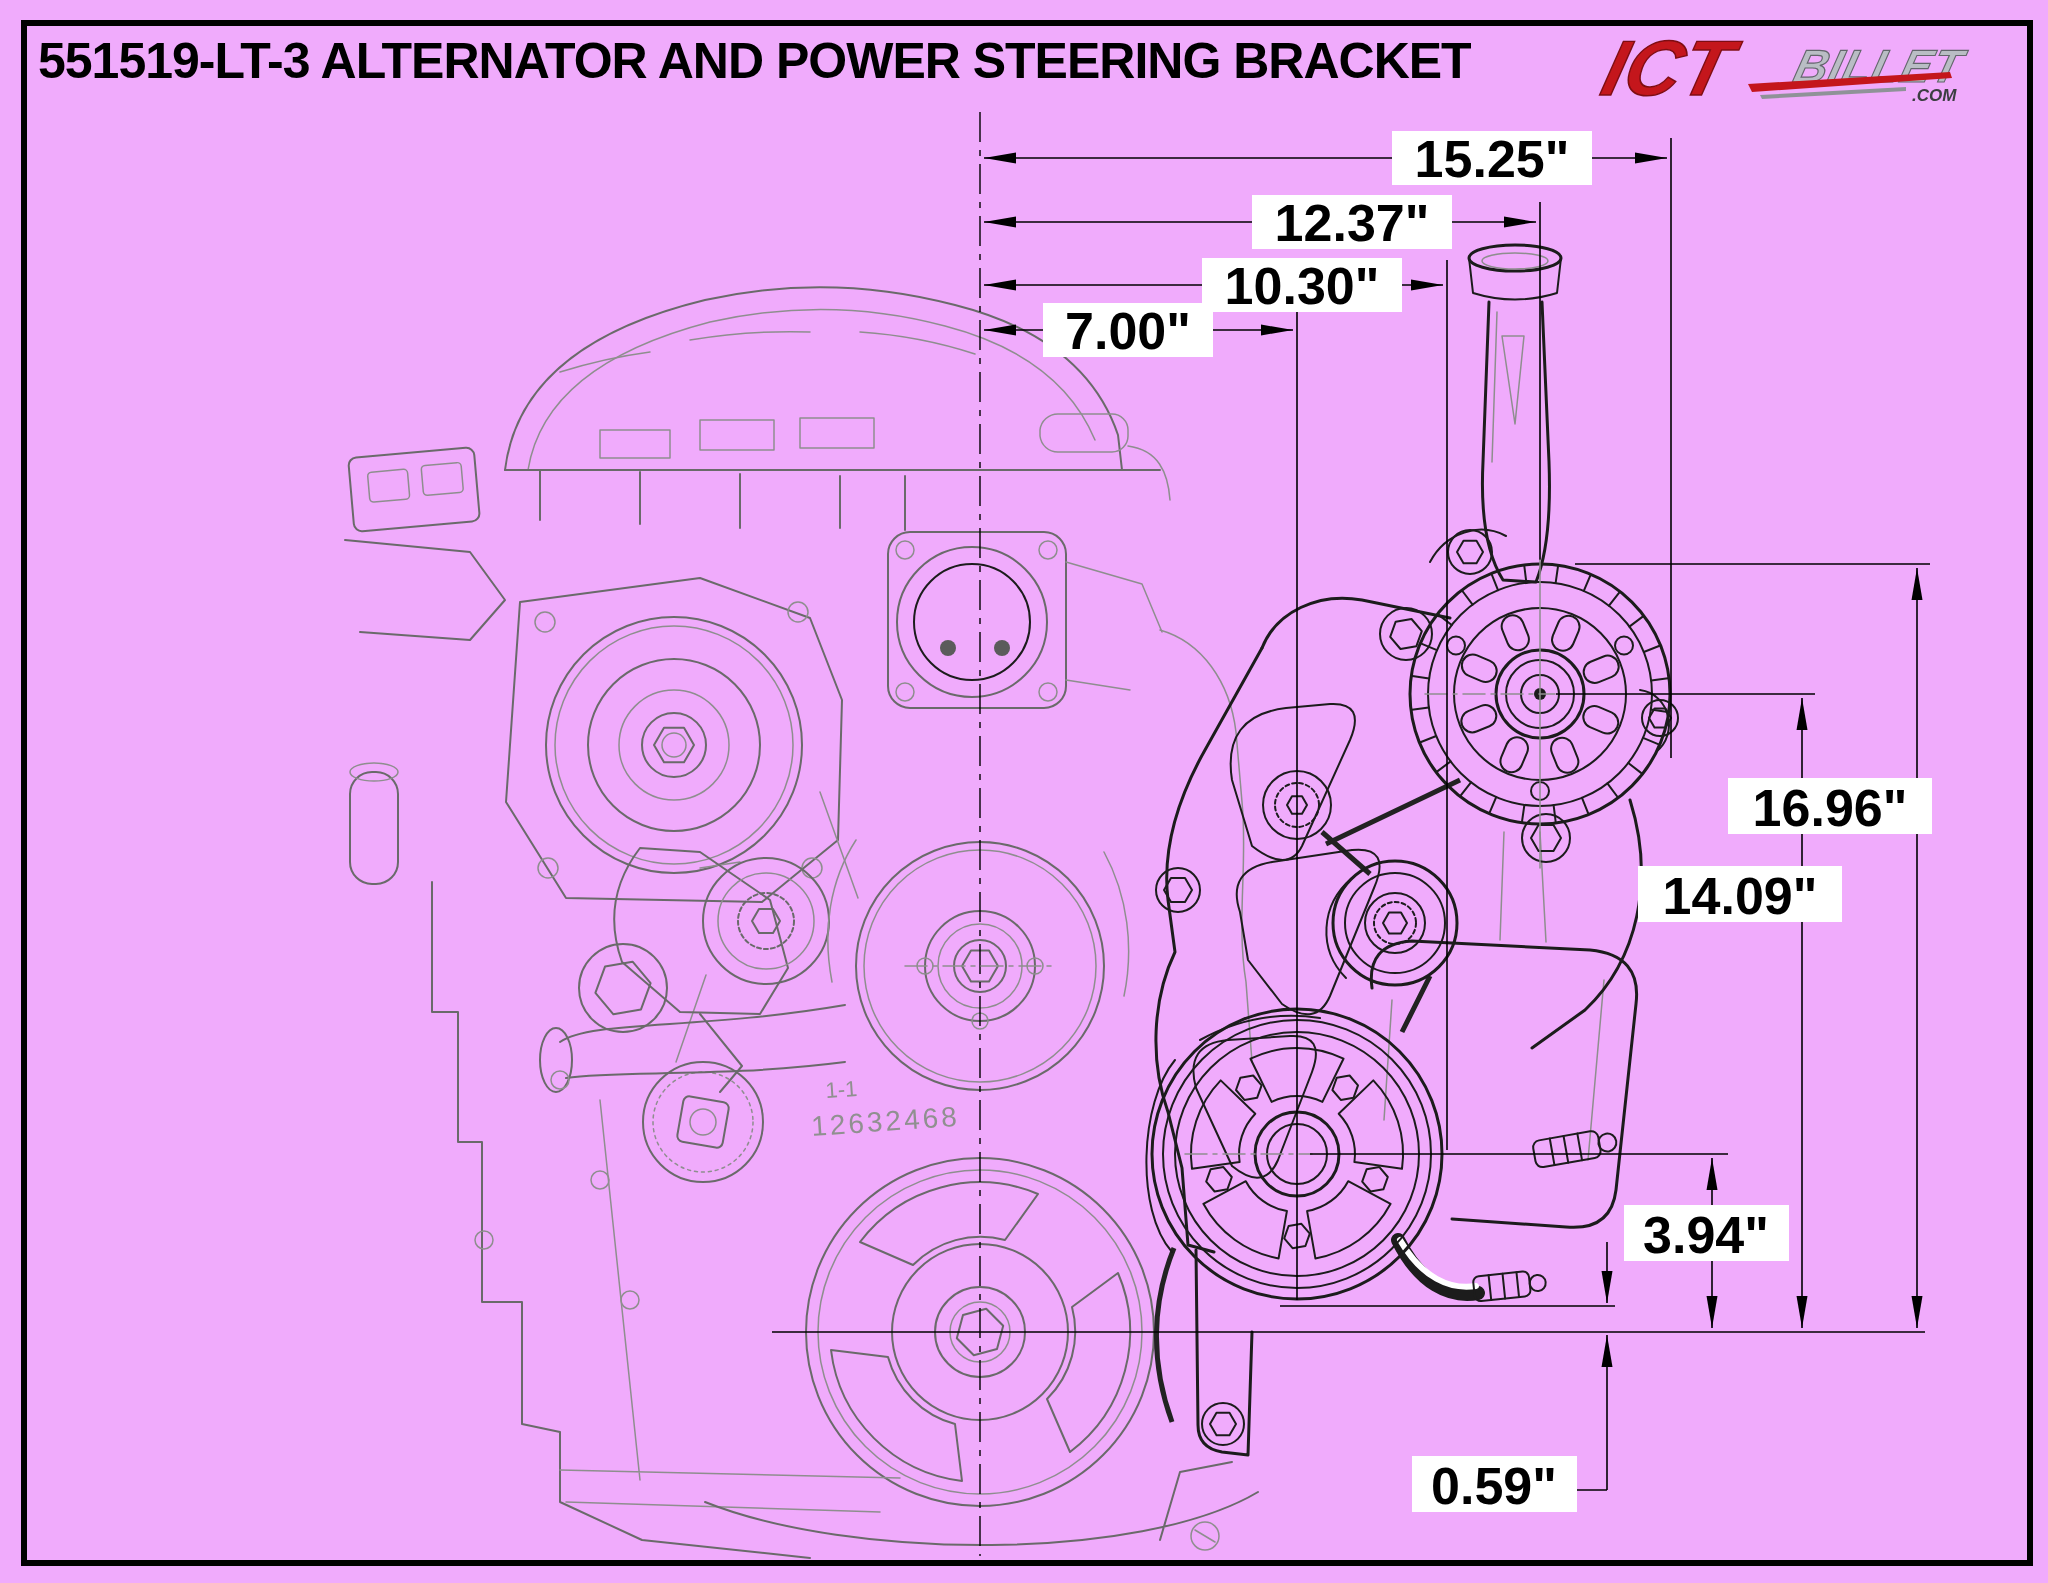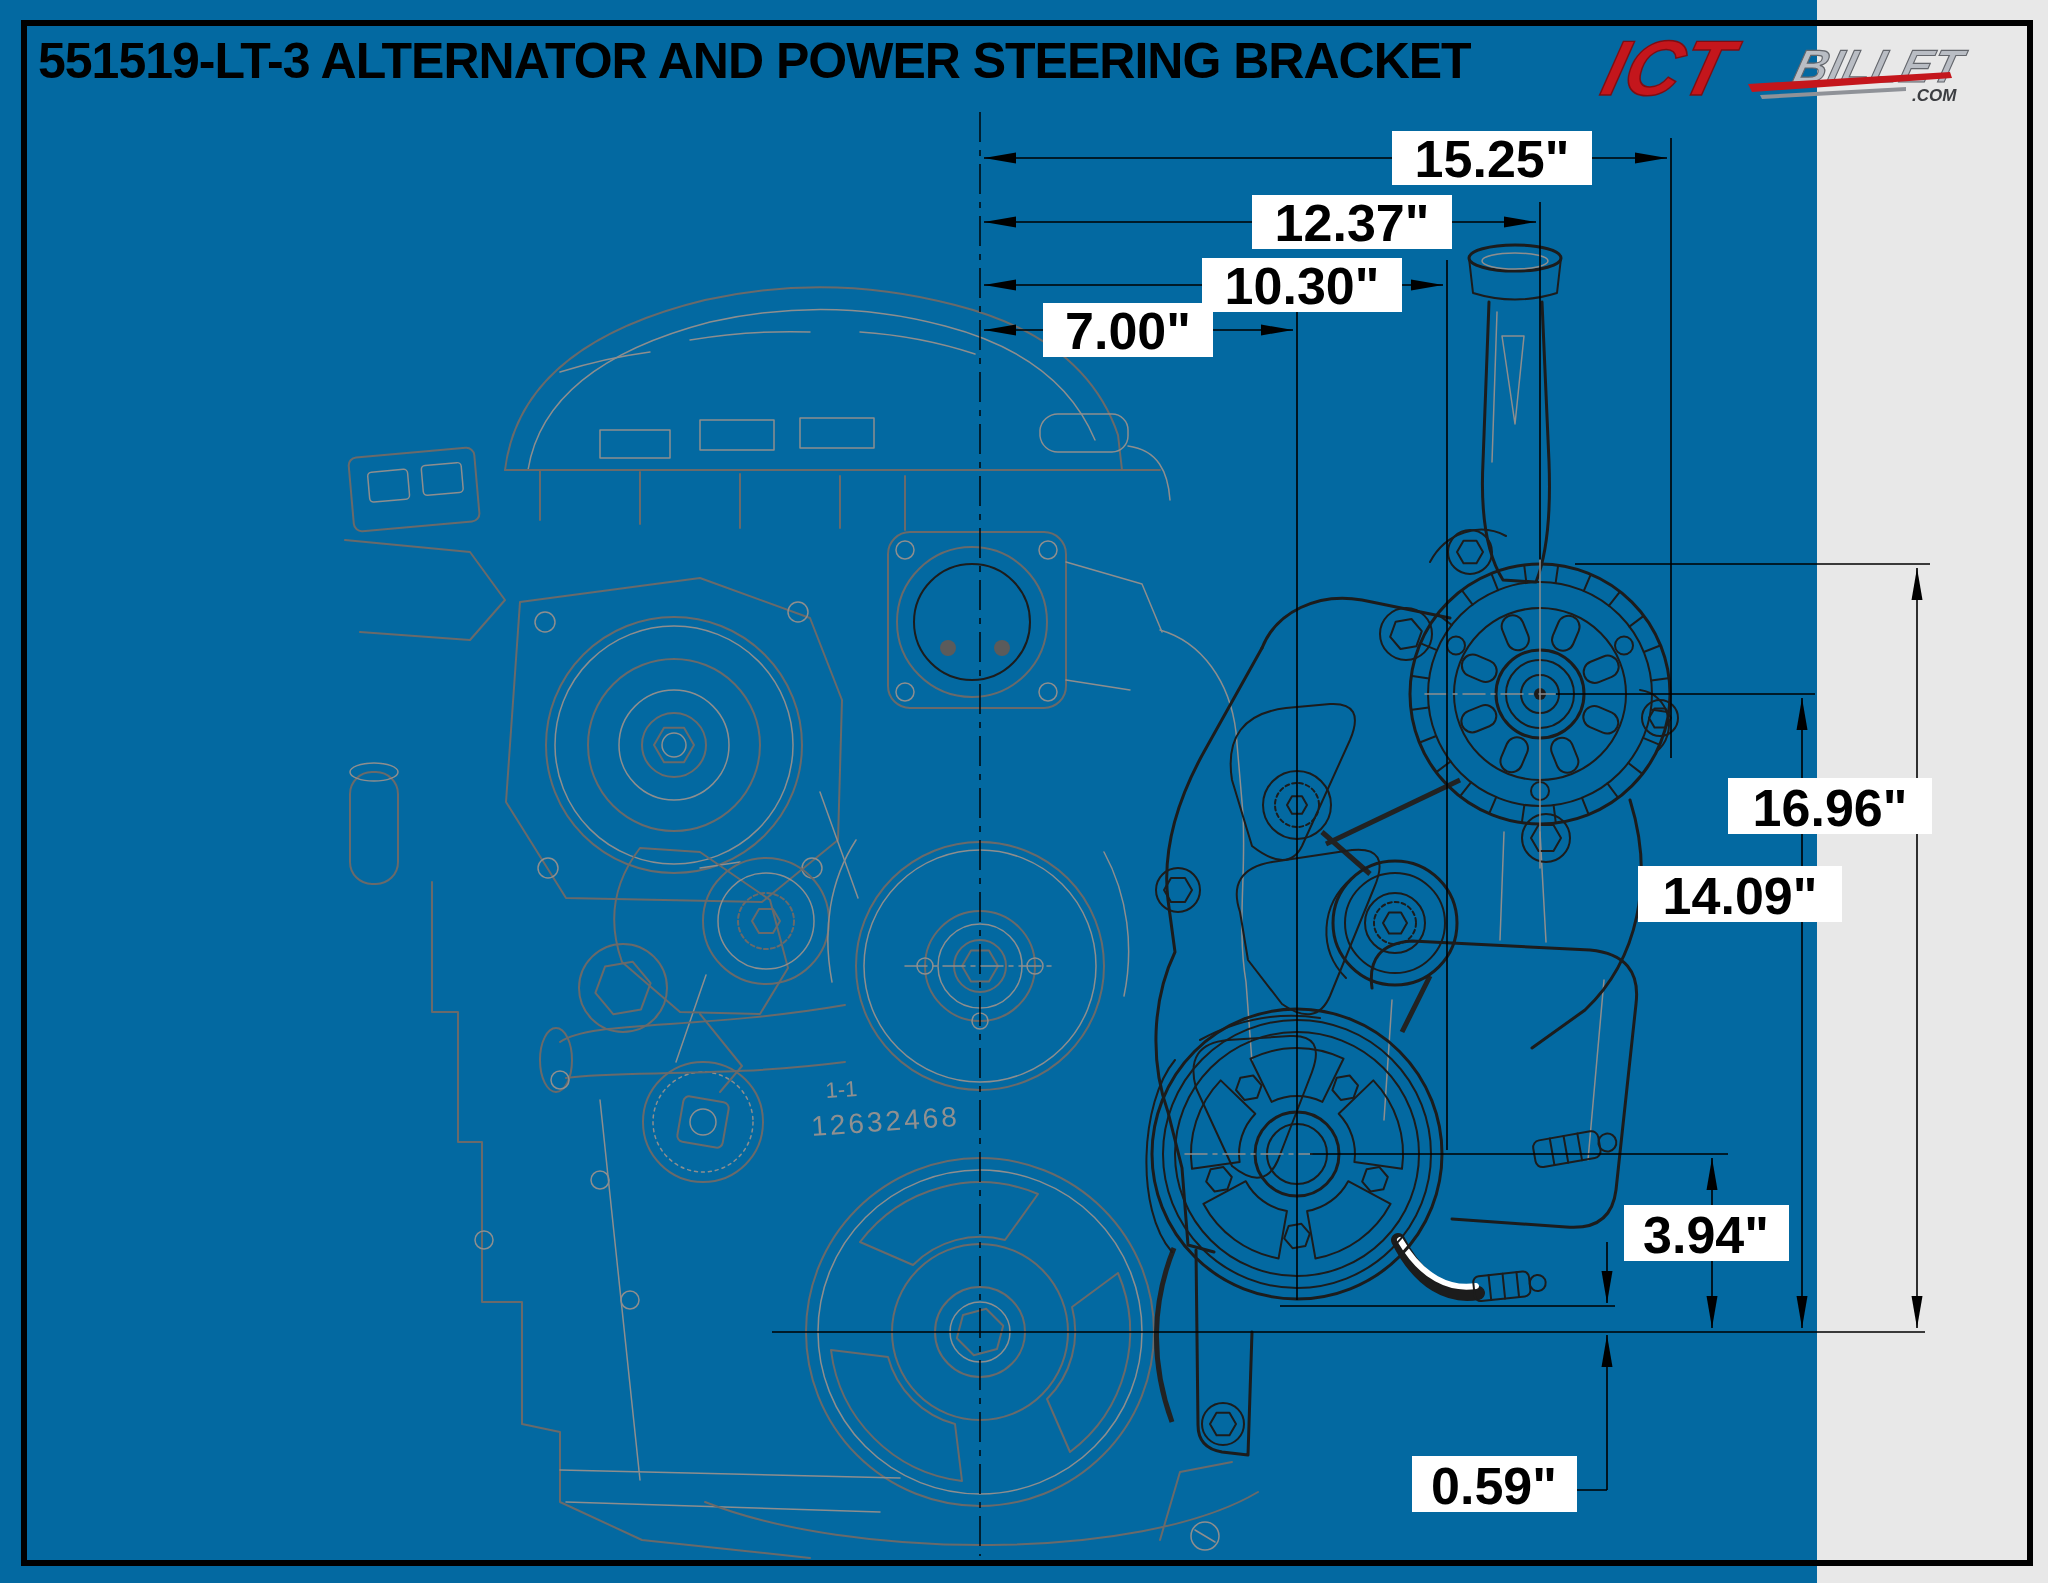--- a/index.html
+++ b/index.html
@@ -1,16 +1,16 @@
 <!DOCTYPE html>
 <html><head>
 <meta charset="utf-8">
 <style>
   html,body{margin:0;padding:0;background:#e8e8e8;}
-  .page{width:1817px;height:1583px;background:#0369a1;position:relative;font-family:"Liberation Sans",sans-serif;}
+  .page{width:2048px;height:1583px;background:#f0abfc;position:relative;font-family:"Liberation Sans",sans-serif;}
   svg{display:block;}
   .g1{stroke:#6a6a6a;stroke-width:2;fill:none;stroke-linecap:round;stroke-linejoin:round;}
   .g2{stroke:#8e8e8e;stroke-width:1.5;fill:none;stroke-linecap:round;stroke-linejoin:round;}
   .bd{stroke:#1c1c1c;stroke-width:3;fill:none;stroke-linecap:round;stroke-linejoin:round;}
   .bd2{stroke:#1c1c1c;stroke-width:2;fill:none;stroke-linecap:round;stroke-linejoin:round;}
   .dl{stroke:#000;stroke-width:1.6;fill:none;}
   .cl{stroke:#000;stroke-width:1.4;fill:none;stroke-dasharray:30 8 6 8;}
   .dimtxt{font:700 52px "Liberation Sans",sans-serif;fill:#000;text-anchor:middle;}
   .titletxt{font:700 50px "Liberation Sans",sans-serif;fill:#000;letter-spacing:-1px;}
   .cast{font:400 28px "Liberation Sans",sans-serif;fill:#909090;letter-spacing:3px;}

